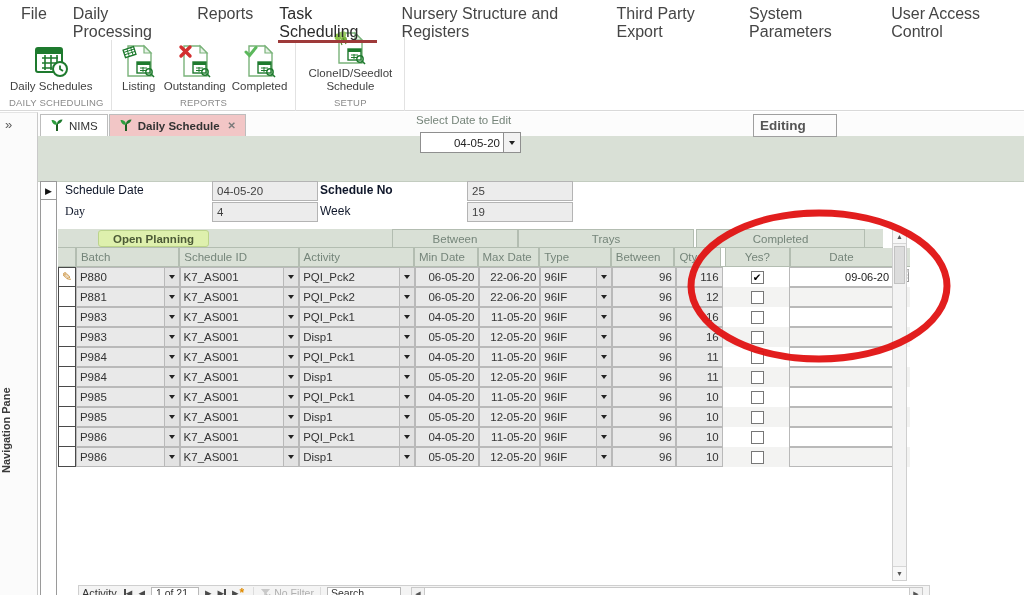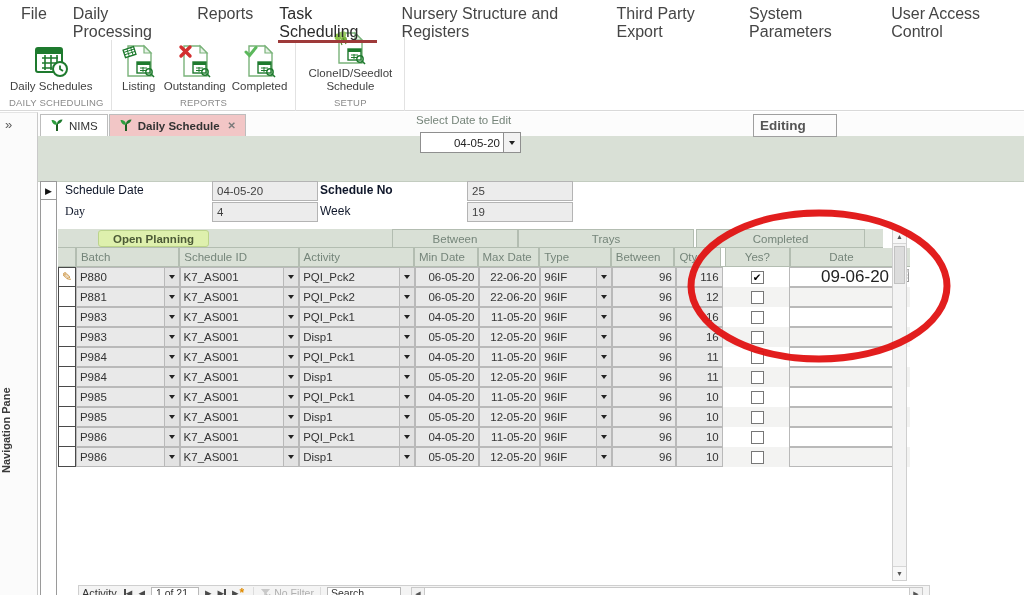--- a/index.html
+++ b/index.html
@@ -90,21 +90,21 @@
               display:flex; align-items:center; justify-content:center; cursor:pointer; }
   .tri { width:0; height:0; border-left:3.5px solid transparent; border-right:3.5px solid transparent;
          border-top:4.5px solid #222; }
   .selcell { border:1px solid #4a4a4a; border-top:none; background:#fff;
              display:flex; align-items:center; justify-content:center; }
   .ds-row:first-of-type .selcell { border-top:1px solid #4a4a4a; }
   .pencil { font-size:12px; color:#c07d1a; }
   .yescell { display:flex; align-items:center; justify-content:center; background:transparent; }
   .chk { width:13px; height:13px; border:1px solid #777; background:#fff; display:flex;
          align-items:center; justify-content:center; font-size:10.5px; color:#000; cursor:pointer; }
-  .datecell { border:1px solid #b9b9b9; background:transparent; font-size:17px; color:#222;
+  .datecell { border:1px solid #b9b9b9; background:transparent; font-size:11px; color:#222;
               display:flex; align-items:center; justify-content:flex-end; padding-right:3px; }
   .pickcell { display:flex; align-items:center; justify-content:center; }
 
   .c-sel{width:18px} .c-batch{width:104px} .c-sched{width:120px} .c-act{width:116px}
   .c-min{width:64px} .c-max{width:62px} .c-type{width:72px} .c-den{width:64px}
   .c-qty{width:47px} .c-gap{width:2px; background:transparent;} .c-yes{width:65px}
   .c-date{width:104px} .c-pick{width:17px}
   .c-blank{width:334px} .c-between{width:126px} .c-trays{width:176px} .c-comp{width:169px}
   .c-fill{width:18px}
 

